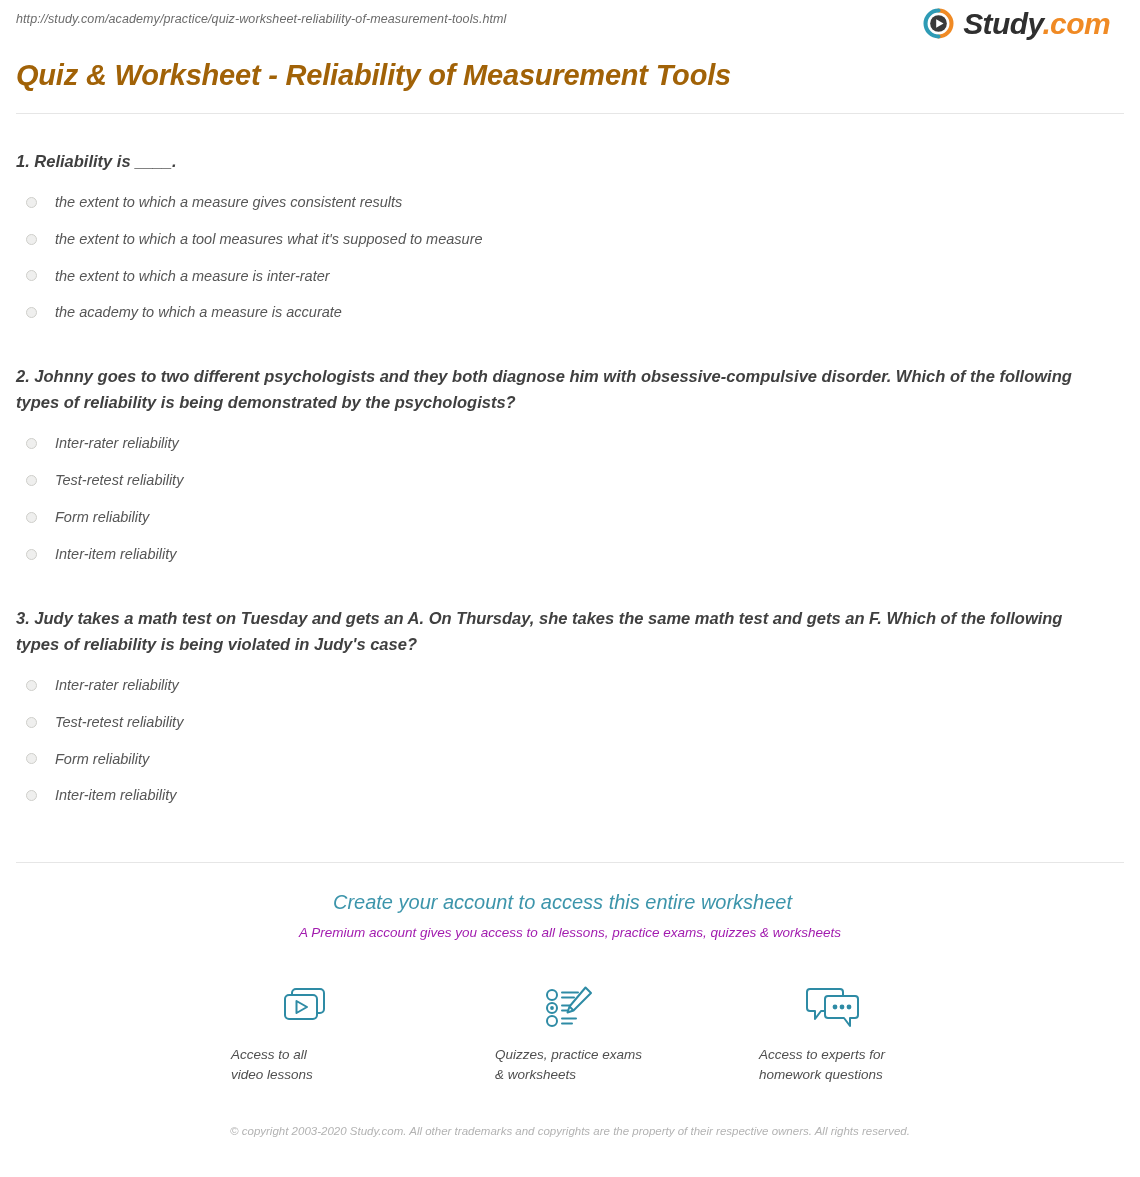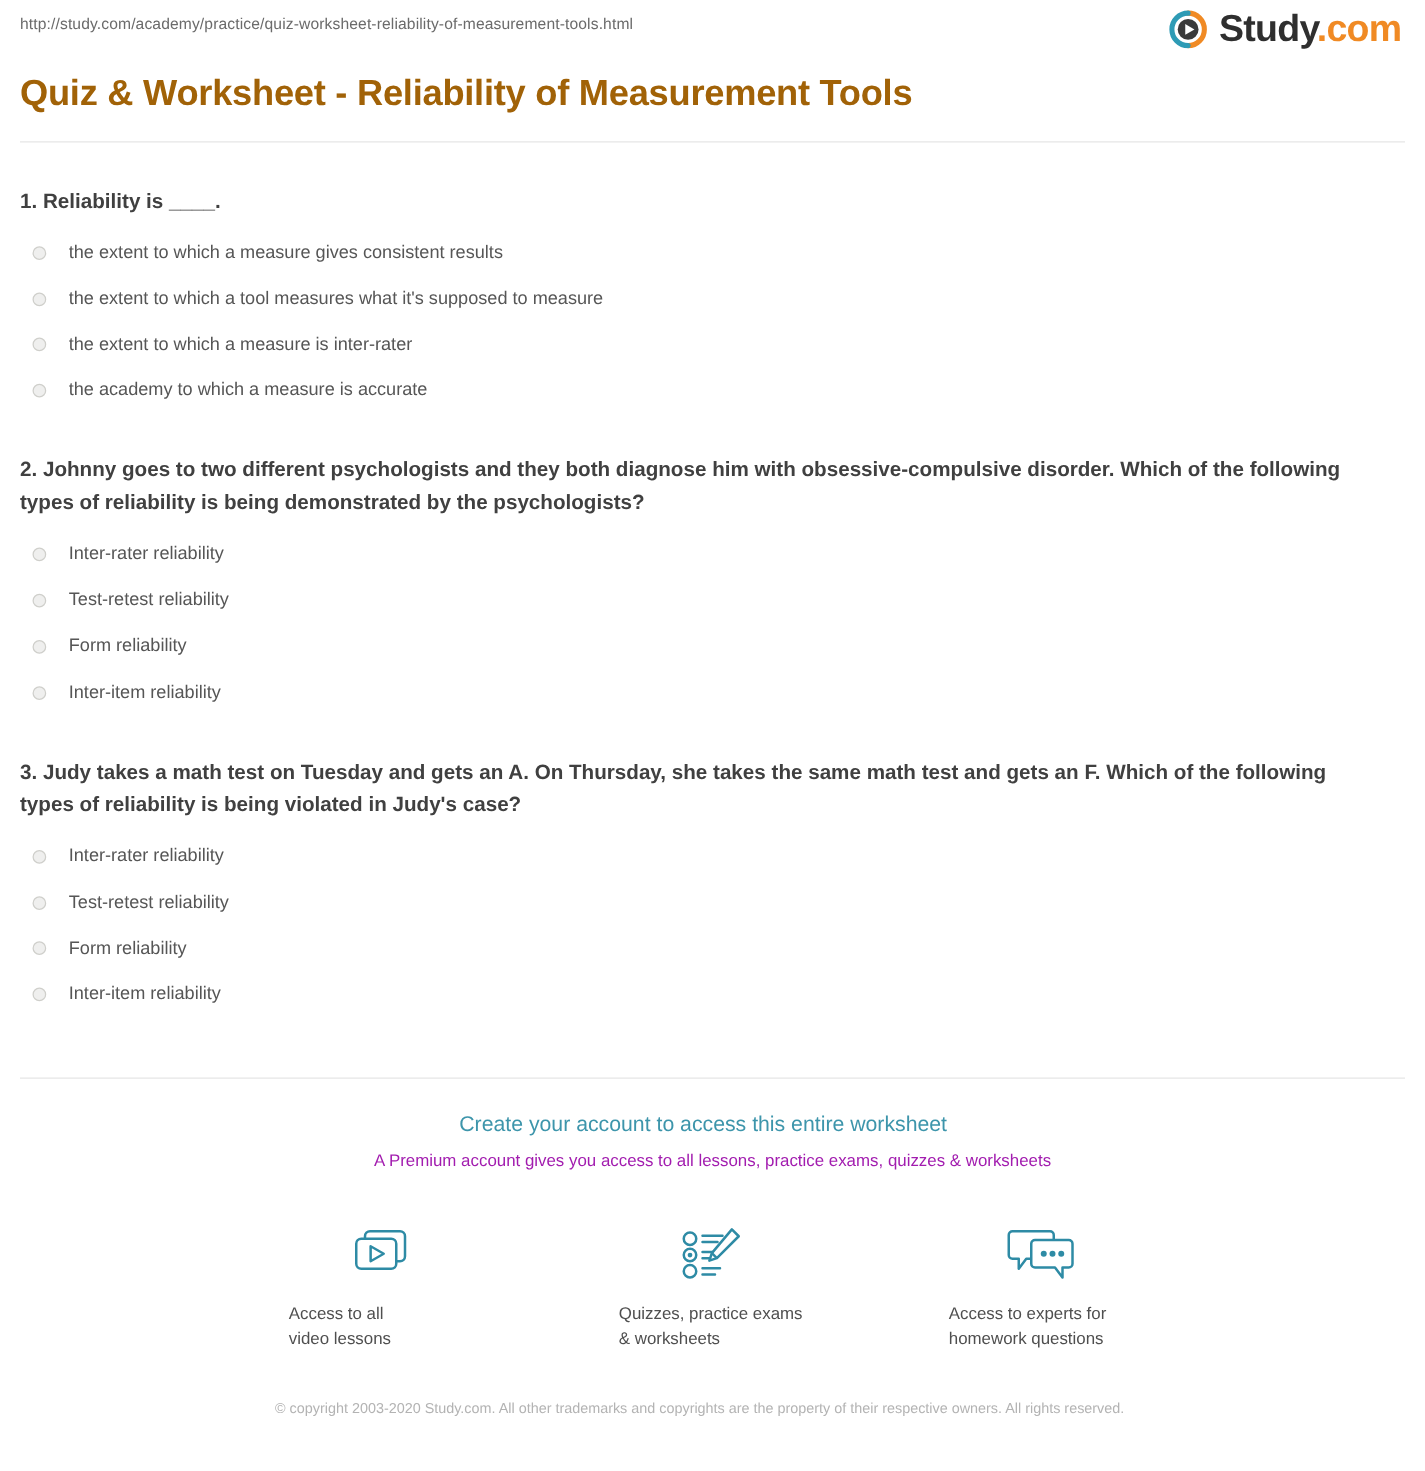--- a/index.html
+++ b/index.html
@@ -15,41 +15,42 @@
     color: #4a4a4a;
     -webkit-font-smoothing: antialiased;
     overflow: hidden;
   }
 
   .page {
     position: relative;
     width: 1140px;
     height: 1107px;
     box-sizing: border-box;
+    font-style: italic;
   }
 
   
   .topbar {
     position: relative;
     height: 52px;
     padding: 0 14px;
     box-sizing: border-box;
   }
   .url-text {
     position: absolute;
     left: 16px;
     top: 12px;
     font-size: 12.5px;
     color: #6b6b6b;
     letter-spacing: 0.1px;
     white-space: nowrap;
   }
   .logo {
     position: absolute;
-    right: 19px;
+    right: 30px;
     top: 8px;
     display: flex;
     align-items: center;
     gap: 9px;
   }
   .logo-mark {
     width: 31px;
     height: 31px;
     display: block;
   }
@@ -129,21 +130,21 @@
   .cta-rule {
     height: 1px;
     background: #e6e6e6;
     margin: 48px 16px 0 16px;
   }
   .cta {
     text-align: center;
     padding-top: 26px;
   }
   .cta-title {
-    font-size: 17px;
+    font-size: 20px;
     color: #3d95ab;
     font-weight: 400;
     margin: 0 15px 9px 0;
     line-height: 1.3;
     cursor: pointer;
   }
   .cta-sub {
     font-size: 13.5px;
     color: #a21caf;
     margin: 0;
@@ -170,21 +171,21 @@
     margin-top: 8px;
     font-size: 13.5px;
     color: #4f4f4f;
     line-height: 1.45;
     white-space: pre-line;
   }
 
   .copyright {
     margin: 38px auto 0 auto;
     width: 700px;
-    text-align: left;
+    text-align: center;
     font-size: 11.5px;
     color: #b3b3b3;
     line-height: 1.6;
   }
 </style>
 </head>
 <body>
 
 <div class="page">
 

